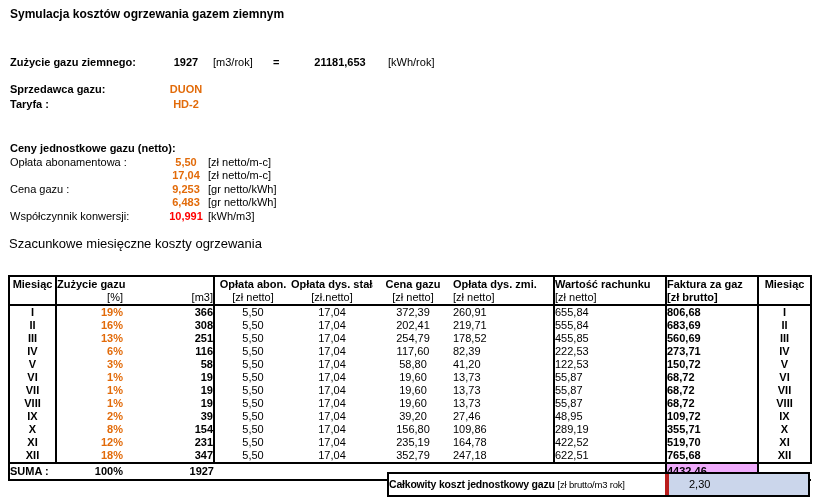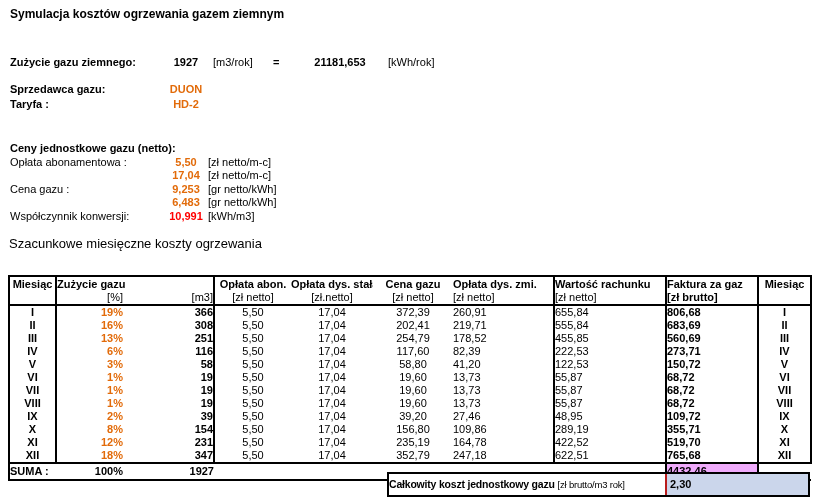--- a/index.html
+++ b/index.html
@@ -30,22 +30,22 @@
   .rp4{padding-right:4px}.rp22{padding-right:22px}
   .fs10{font-size:10px}
   #data-rows tr:last-child td{border-bottom:2px solid #000}
   #costs tr.suma td{height:16px;line-height:15px}
   td.hl{background:#f0abfc}
   #footer-box{position:absolute;left:387px;top:472px;width:423px;height:25px;
               border:2px solid #000;display:flex;align-items:stretch;background:#fff}
   .f-label{width:276px;line-height:21px;white-space:nowrap;overflow:hidden;letter-spacing:-0.2px}
   .f-label .fl-b{font-weight:bold;font-size:10.5px}
   .f-label .fl-u{font-size:9.5px}
-  .f-value{flex:1;border-left:2px solid #b91c1c;background:#CBD6EB;line-height:21px;
-           padding-left:3px;font-weight:bold;white-space:nowrap}
+  .f-value{flex:1;border-left:4px solid #b91c1c;background:#CBD6EB;line-height:21px;
+           padding-left:20px;font-weight:normal;white-space:nowrap}
 </style>
 </head>
 <body>
 
 <div class="title">Symulacja kosztów ogrzewania gazem ziemnym</div>
 
 <div class="trow" style="top:56px">
   <span class="lbl b">Zużycie gazu ziemnego:</span>
   <span class="val b">1927</span>
   <span class="unit1">[m3/rok]</span>

